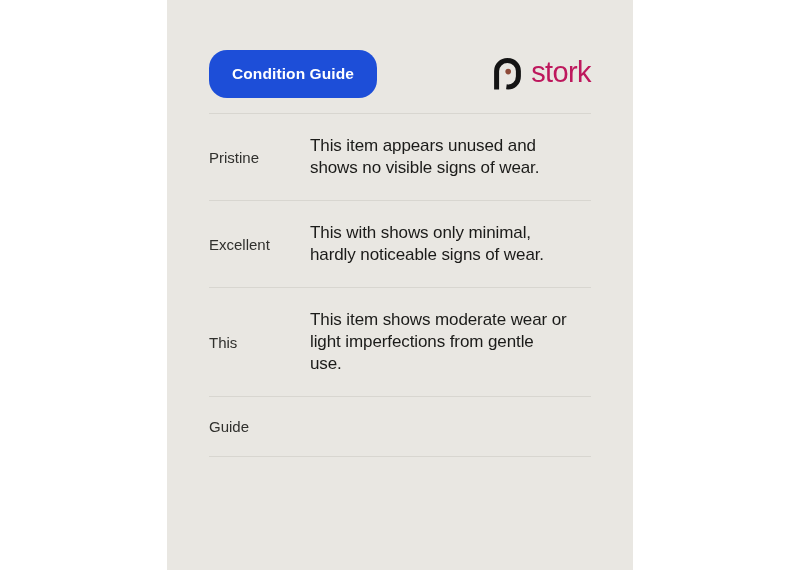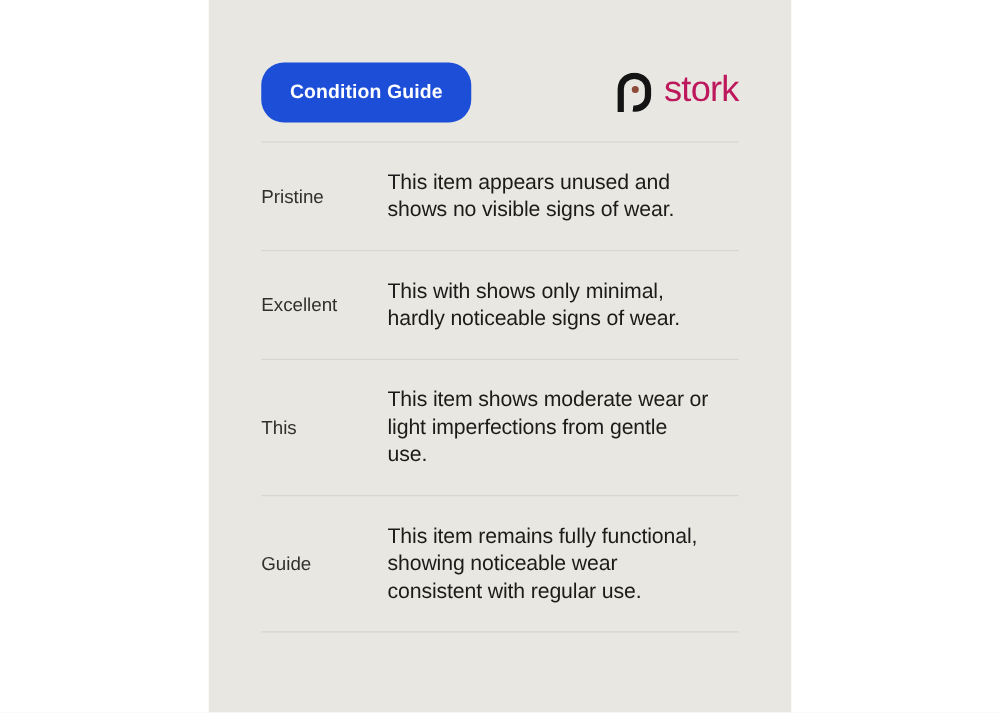--- a/index.html
+++ b/index.html
@@ -118,20 +118,17 @@
 
       <div class="row">
         <div class="row-label">This</div>
         <div class="row-desc">This item shows moderate wear or
 light imperfections from gentle
 use.</div>
       </div>
 
       <div class="row">
         <div class="row-label">Guide</div>
-        <div class="row-desc">This item remains fully functional,
-showing noticeable wear
-consistent with regular use.</div>
       </div>
 
     </div>
   </div>
 </div>
 
 </body></html>

